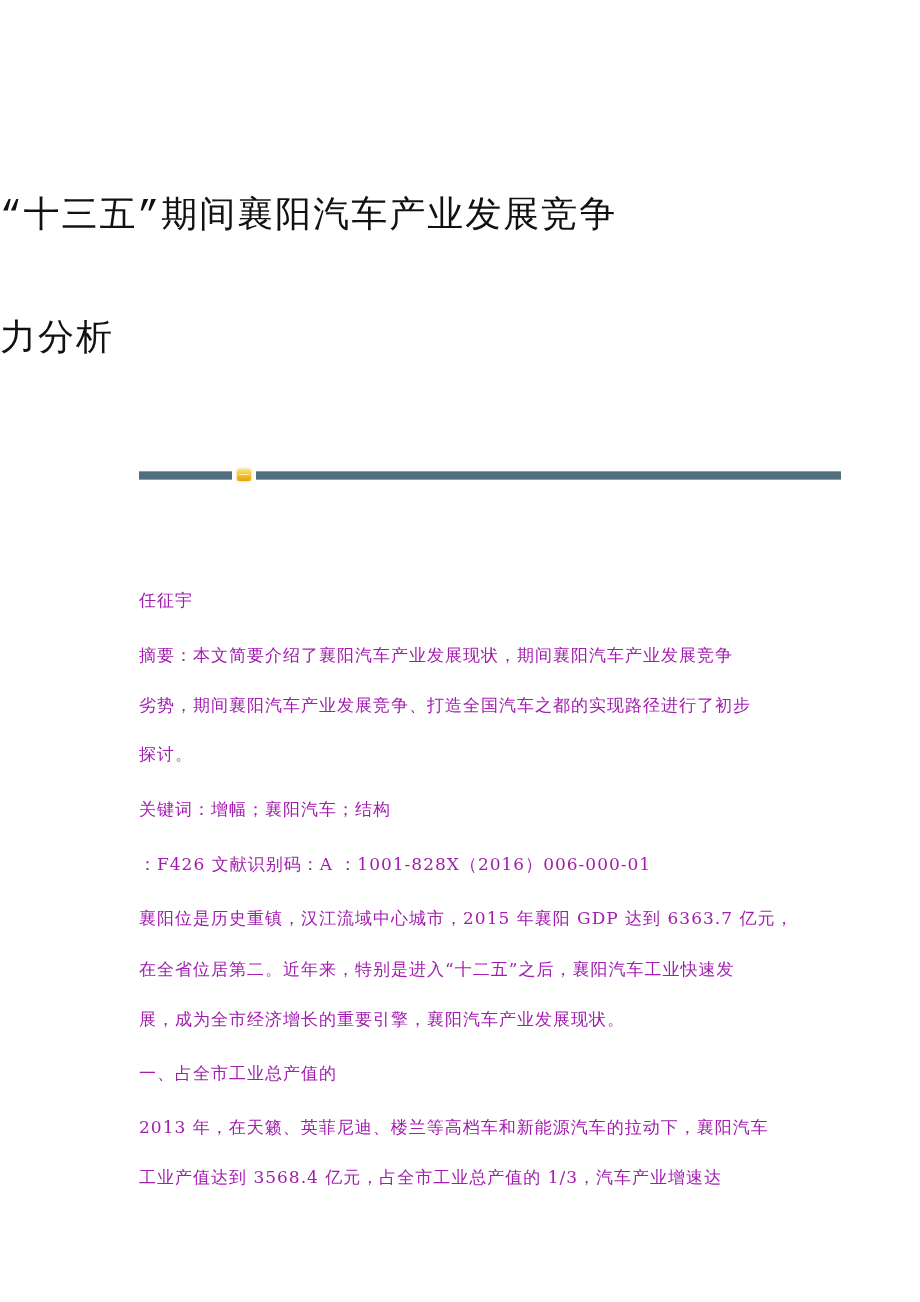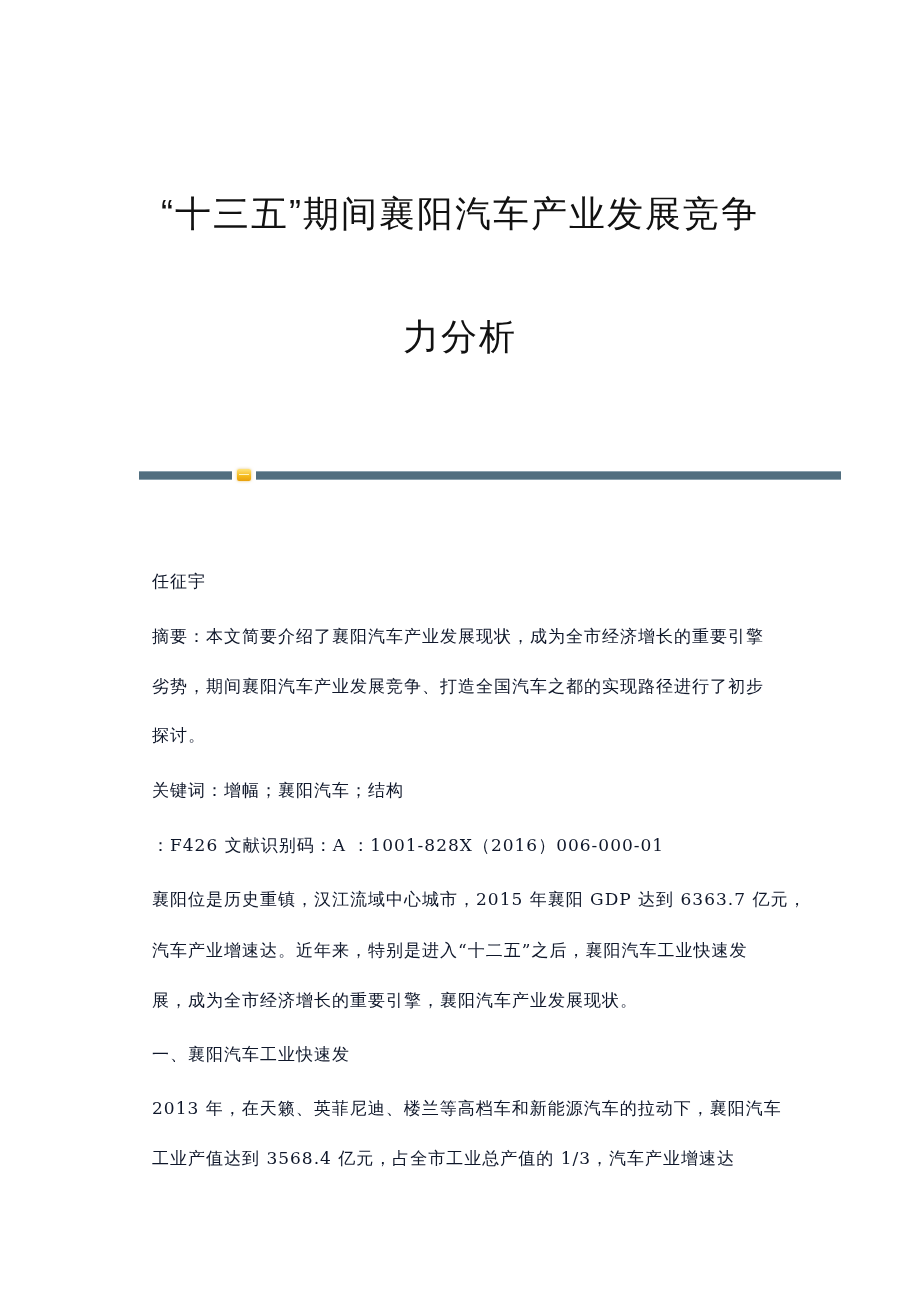--- a/index.html
+++ b/index.html
@@ -1,52 +1,52 @@
 <!DOCTYPE html>
 <html><head>
   <meta charset="utf-8">
   <style>
     html, body { margin: 0; padding: 0; background: #ffffff; }
     body { width: 920px; height: 1302px; position: relative; overflow: hidden;
       font-family: "DejaVu Serif", "Liberation Serif", serif; color: #111; }
-    .title { position: absolute; left: 0; width: 920px; text-align: center;
-      font-family: Liberation Sans, sans-serif;
+    .title { position: absolute; left: 0; width: 920px; 
+      font-family: Liberation Mono, monospace;
       font-size: 36px; letter-spacing: 2px; color: #111; font-weight: normal; }
     .t1 { top: 190px; }
     .t2 { top: 313px; }
     .divider { position: absolute; top: 471px; height: 9px; background: #516e7f;
       border-top: 1px solid #8aa0ad; border-bottom: 1px solid #8aa0ad; box-sizing: border-box; }
     .div-left { left: 139px; width: 93px; }
     .div-right { left: 256px; width: 585px; }
     .div-icon { position: absolute; left: 237px; top: 469px; width: 14px; height: 12px;
       background: linear-gradient(#ffe37a, #f4b91a 60%, #e8a10e); border-radius: 2px;
       box-shadow: 0 0 3px rgba(200,140,0,0.5); }
     .div-icon::after { content: ""; position: absolute; left: 2px; right: 2px; top: 5px; height: 1px; background: #fff3c0; }
-    .p { position: absolute; left: 152px; font-size: 17px; line-height: 20px; white-space: nowrap; color: #0f172a; letter-spacing: 1px; }
+    .p { position: absolute; left: 139px; font-size: 17px; line-height: 20px; white-space: nowrap; color: #a21caf; letter-spacing: 1px; margin-top: 19px; }
   </style>
 </head>
 <body>
 
 <div class="title t1">“十三五”期间襄阳汽车产业发展竞争</div>
 <div class="title t2">力分析</div>
 
 <div class="divider div-left"></div>
 <div class="div-icon"></div>
 <div class="divider div-right"></div>
 
 <div class="p" style="top:571px">任征宇</div>
 
-<div class="p" style="top:626px">摘要：本文简要介绍了襄阳汽车产业发展现状，成为全市经济增长的重要引擎</div>
+<div class="p" style="top:626px">摘要：本文简要介绍了襄阳汽车产业发展现状，期间襄阳汽车产业发展竞争</div>
 <div class="p" style="top:676px">劣势，期间襄阳汽车产业发展竞争、打造全国汽车之都的实现路径进行了初步</div>
 <div class="p" style="top:725px">探讨。</div>
 
 <div class="p" style="top:780px">关键词：增幅；襄阳汽车；结构</div>
 
 <div class="p" style="top:835px">：F426 文献识别码：A ：1001-828X（2016）006-000-01</div>
 
 <div class="p" style="top:889px">襄阳位是历史重镇，汉江流域中心城市，2015 年襄阳 GDP 达到 6363.7 亿元，</div>
-<div class="p" style="top:940px">汽车产业增速达。近年来，特别是进入“十二五”之后，襄阳汽车工业快速发</div>
+<div class="p" style="top:940px">在全省位居第二。近年来，特别是进入“十二五”之后，襄阳汽车工业快速发</div>
 <div class="p" style="top:990px">展，成为全市经济增长的重要引擎，襄阳汽车产业发展现状。</div>
 
-<div class="p" style="top:1044px">一、襄阳汽车工业快速发</div>
+<div class="p" style="top:1044px">一、占全市工业总产值的</div>
 
 <div class="p" style="top:1098px">2013 年，在天籁、英菲尼迪、楼兰等高档车和新能源汽车的拉动下，襄阳汽车</div>
 <div class="p" style="top:1148px">工业产值达到 3568.4 亿元，占全市工业总产值的 1/3，汽车产业增速达</div>
 
 </body></html>

